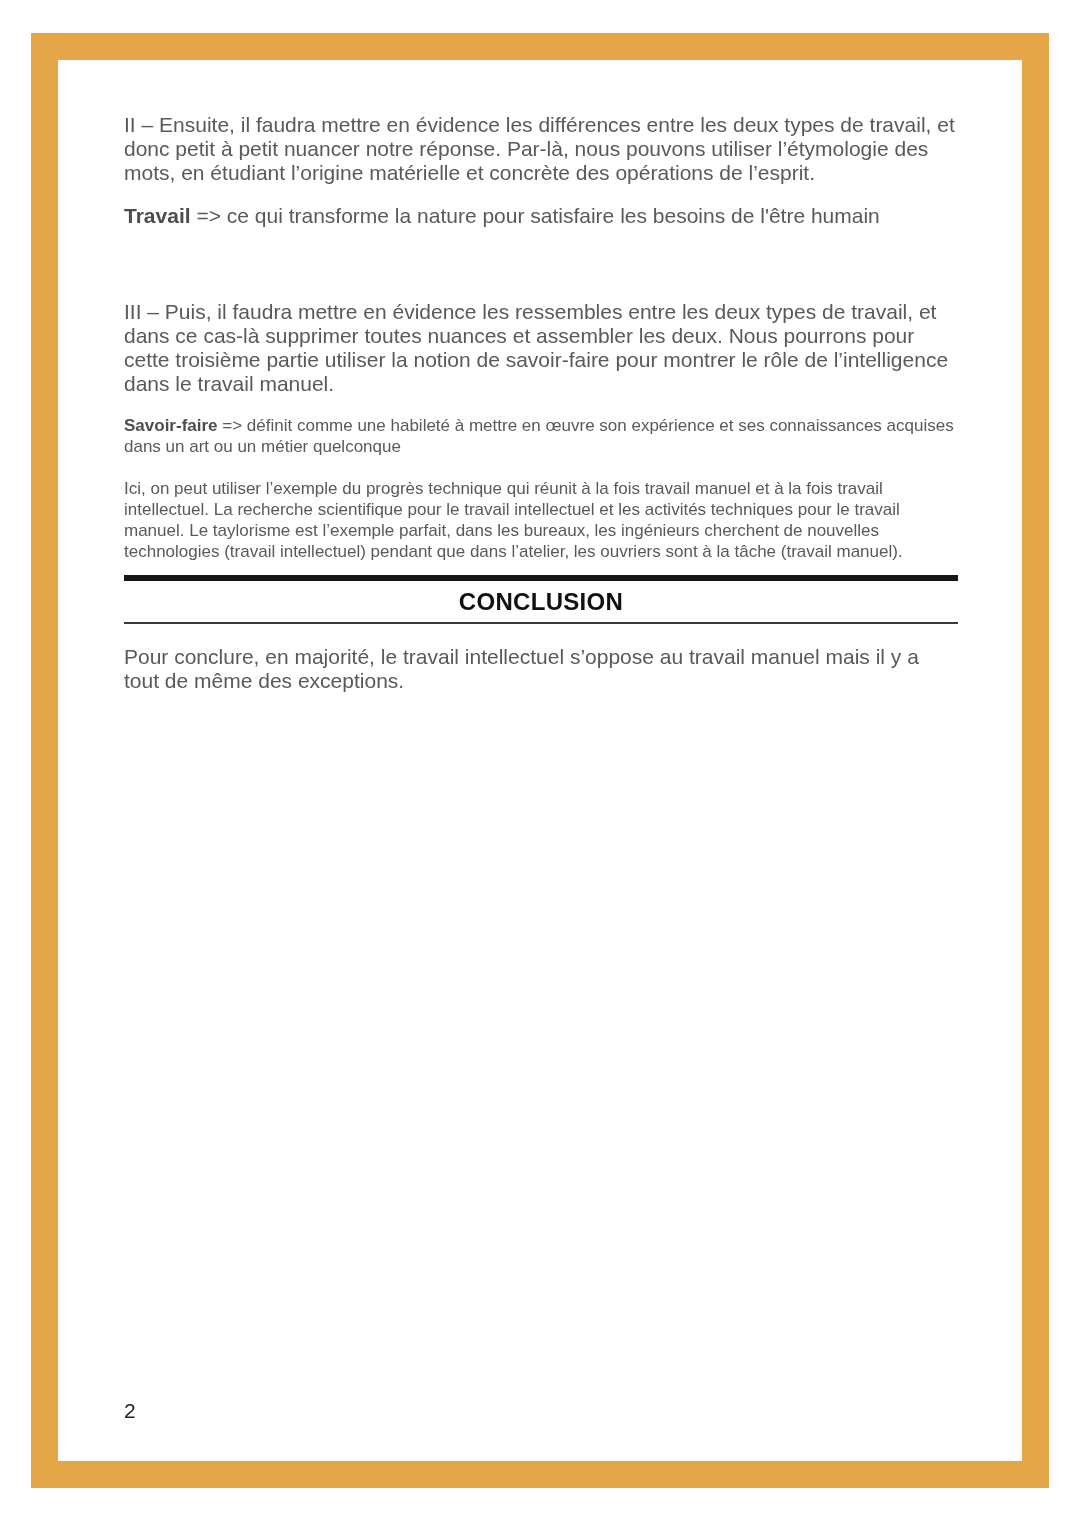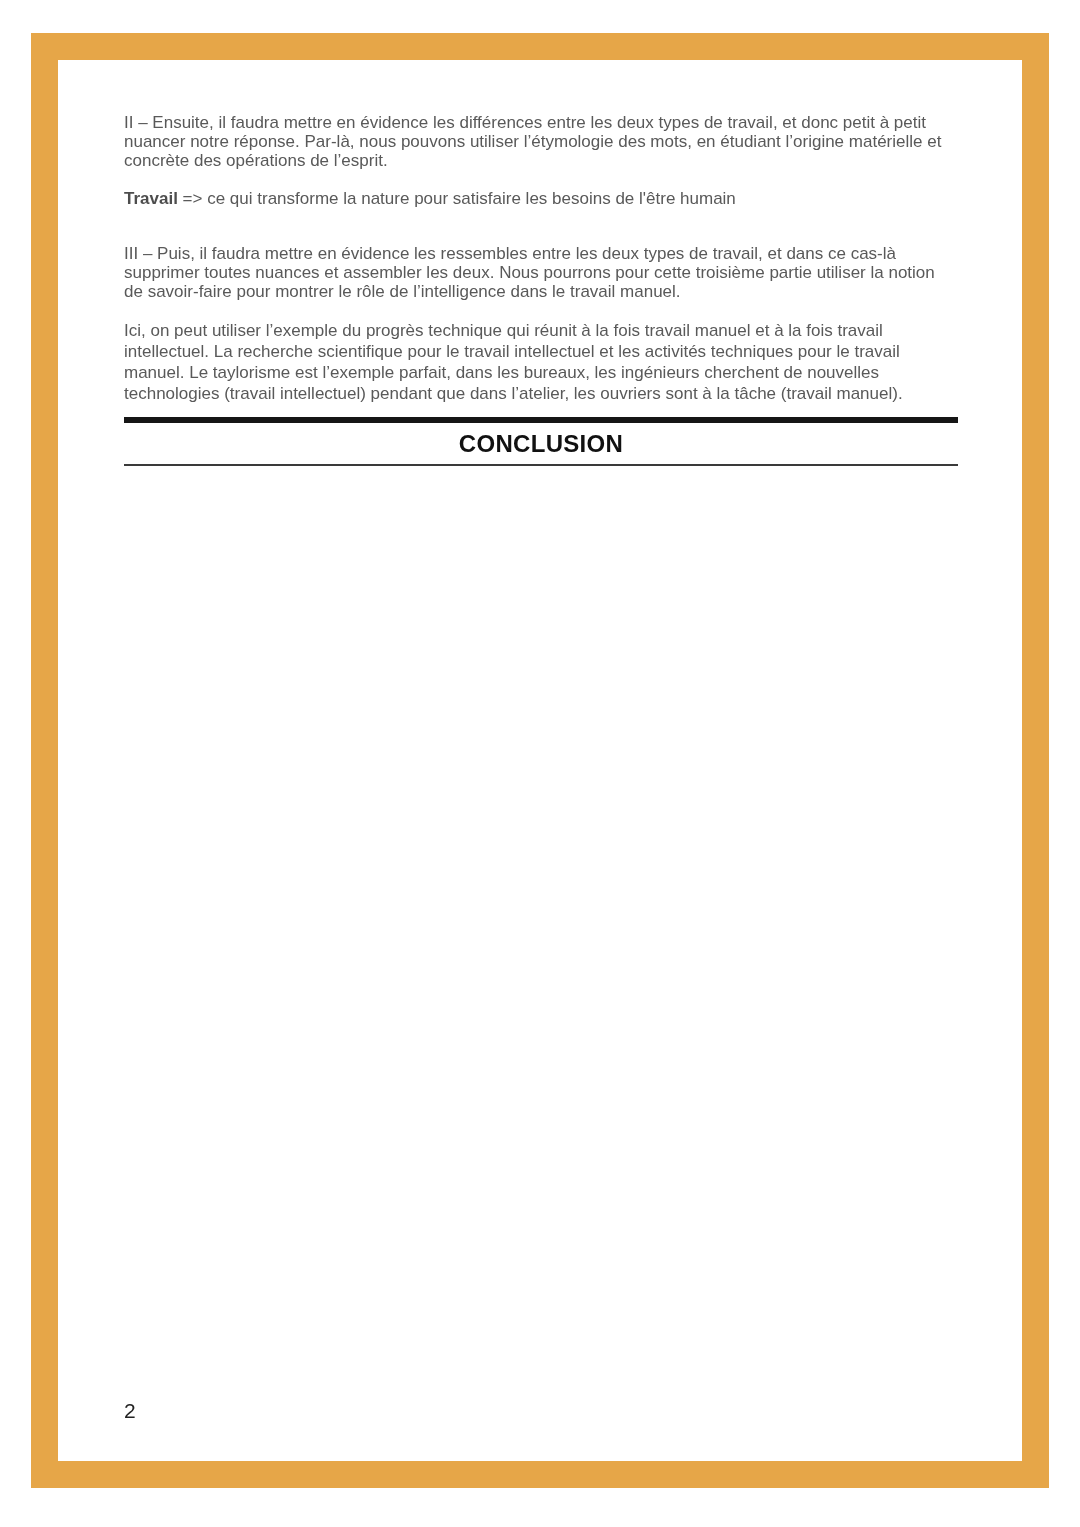--- a/index.html
+++ b/index.html
@@ -29,33 +29,33 @@
     left: 124px;
     top: 113px;
     width: 834px;
     color: #595959;
   }
   p {
     margin: 0;
     padding: 0;
   }
   .para-spaced {
-    font-size: 17px;
-    line-height: 19px;
+    font-size: 21px;
+    line-height: 24px;
     margin-bottom: 19px;
     color: #595959;
   }
   .para-tight {
     font-size: 17px;
     line-height: 21px;
     margin-bottom: 21px;
     color: #595959;
   }
   .gap-large {
-    margin-bottom: 36px;
+    margin-bottom: 72px;
   }
   .term {
     font-weight: bold;
     color: #4d4d4d;
   }
   .conclusion-block {
     border-top: 6px solid #161616;
     border-bottom: 2px solid #3a3a3a;
     margin-top: -4px;
     margin-bottom: 21px;
@@ -85,23 +85,25 @@
 
 <div class="content">
 
   <p class="para-spaced">II – Ensuite, il faudra mettre en évidence les différences entre les deux types de travail, et donc petit à petit nuancer notre réponse. Par-là, nous pouvons utiliser l’étymologie des mots, en étudiant l’origine matérielle et concrète des opérations de l’esprit.</p>
 
 
   <p class="para-spaced gap-large"><span class="term">Travail</span> <span>=&gt; ce qui transforme la nature pour satisfaire les besoins de l'être humain</span></p>
 
   <p class="para-spaced">III – Puis, il faudra mettre en évidence les ressembles entre les deux types de travail, et dans ce cas-là supprimer toutes nuances et assembler les deux. Nous pourrons pour cette troisième partie utiliser la notion de savoir-faire pour montrer le rôle de l’intelligence dans le travail manuel.</p>
 
+  <p class="para-tight"><span class="term">Savoir-faire</span> <span>=&gt; définit comme une habileté à mettre en œuvre son expérience et ses connaissances acquises dans un art ou un métier quelconque</span></p>
 
   <p class="para-tight" style="margin-bottom:17px;">Ici, on peut utiliser l’exemple du progrès technique qui réunit à la fois travail manuel et à la fois travail intellectuel. La recherche scientifique pour le travail intellectuel et les activités techniques pour le travail manuel. Le taylorisme est l’exemple parfait, dans les bureaux, les ingénieurs cherchent de nouvelles technologies (travail intellectuel) pendant que dans l’atelier, les ouvriers sont à la tâche (travail manuel).</p>
 
   <div class="conclusion-block">
     <div class="conclusion-heading">CONCLUSION</div>
   </div>
 
+  <p class="para-spaced">Pour conclure, en majorité, le travail intellectuel s’oppose au travail manuel mais il y a tout de même des exceptions.</p>
 
 </div>
 
 <div class="page-number">2</div>
 
 </body></html>

